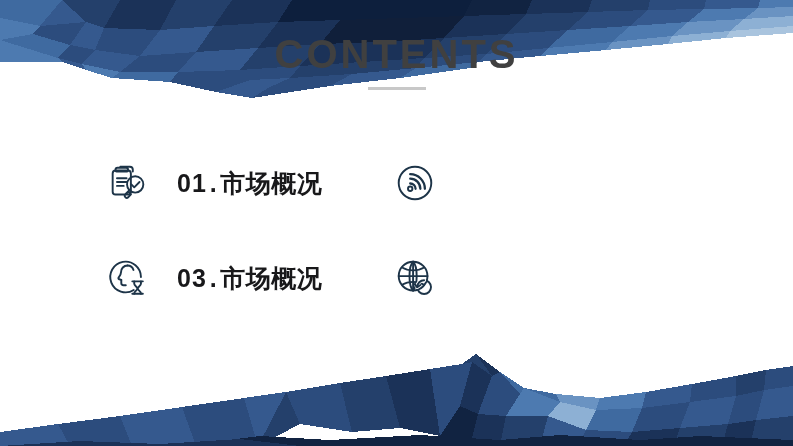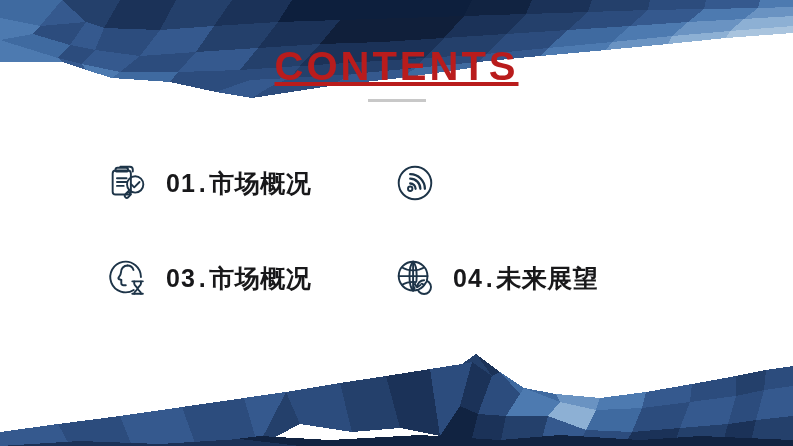--- a/index.html
+++ b/index.html
@@ -42,25 +42,24 @@
     top: 34px;
     left: 0;
     width: 793px;
     text-align: center;
   }
   #page-title {
     font-family: "Liberation Sans", "DejaVu Sans", sans-serif;
     font-size: 40px;
     font-weight: bold;
     letter-spacing: 3px;
-    color: #b91c1c;
+    color: #404040;
     line-height: 1;
-    margin: 12px;
+    margin: 0;
     display: block;
-    text-decoration: underline;
   }
   #title-rule {
     display: block;
     width: 58px;
     height: 3px;
     background: #c8c8c8;
     margin: 13px auto 0 auto;
   }
 
   
@@ -69,21 +68,21 @@
     top: 152px;
     left: 104px;
     width: 585px;
     display: grid;
     grid-template-columns: 287px 298px;
     grid-template-rows: 95px 95px;
   }
   .content-item {
     display: flex;
     align-items: center;
-    gap: 14px;
+    gap: 25px;
     height: 62px;
   }
   .item-icon {
     flex: 0 0 auto;
     width: 48px;
     height: 48px;
     display: flex;
     align-items: center;
     justify-content: center;
     color: #1d3448;
@@ -244,23 +243,20 @@
           <path d="M22 7c-5 4.6-5 25.4 0 30"></path>
           <path d="M22 7c5 4.6 5 25.4 0 30"></path>
           <path d="M10.5 13c6.5 4 16.5 4 23 0"></path>
           <path d="M10.5 31c6.5-4 16.5-4 23 0"></path>
           <circle cx="33.5" cy="33.5" r="7.2"></circle>
           <path d="M33.5 26.3a7.2 7.2 0 0 0-7.2 7.2" stroke="#ffffff" stroke-width="4"></path>
           <path d="M33.5 26.3a7.2 7.2 0 0 0-7.2 7.2"></path>
           <path d="M26.3 33.5l-2.6-3.2M26.3 33.5l3.4-2.2"></path>
         </svg>
       </span>
-      <span class="item-label">
-        <span class="item-num">04</span><span class="item-dot">.</span><span>未来展望</span>
-      </span>
     </div>
 
   </div>
 
   <svg id="deco-bottom" class="deco" viewBox="0 0 793 110" preserveAspectRatio="none">
     <g shape-rendering="crispEdges">
 
       <polygon points="0,96 58,88 70,110 0,110" fill="#35598e"></polygon>
       <polygon points="58,88 120,80 132,110 70,110" fill="#2c4c7d"></polygon>
       <polygon points="120,80 182,71 196,110 132,110" fill="#35598e"></polygon>

